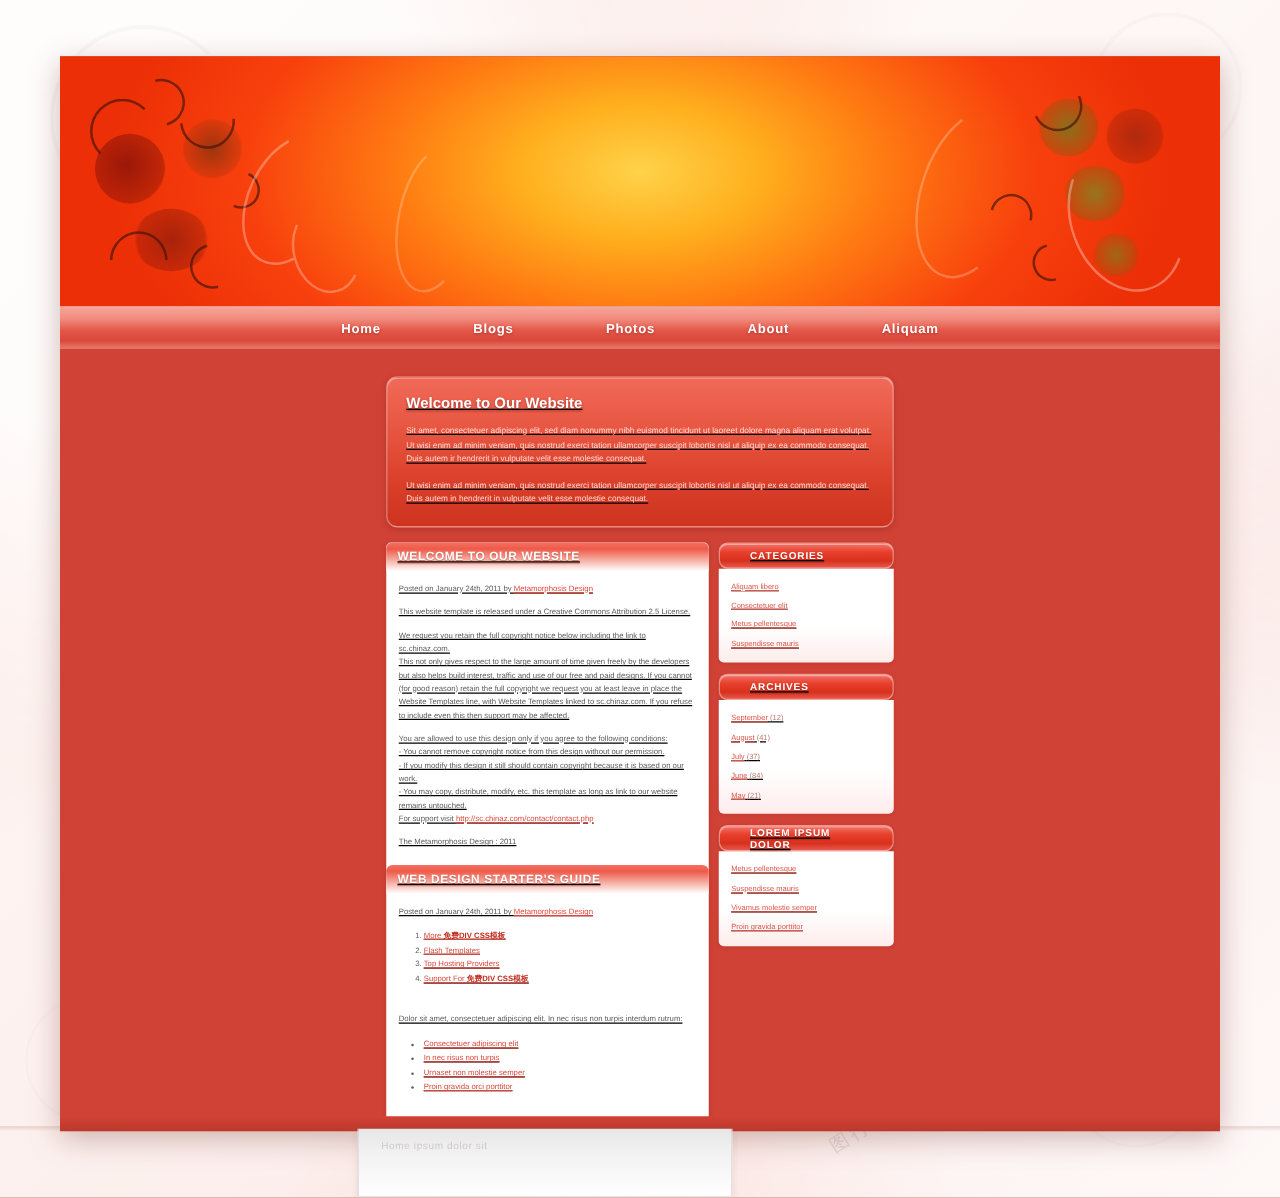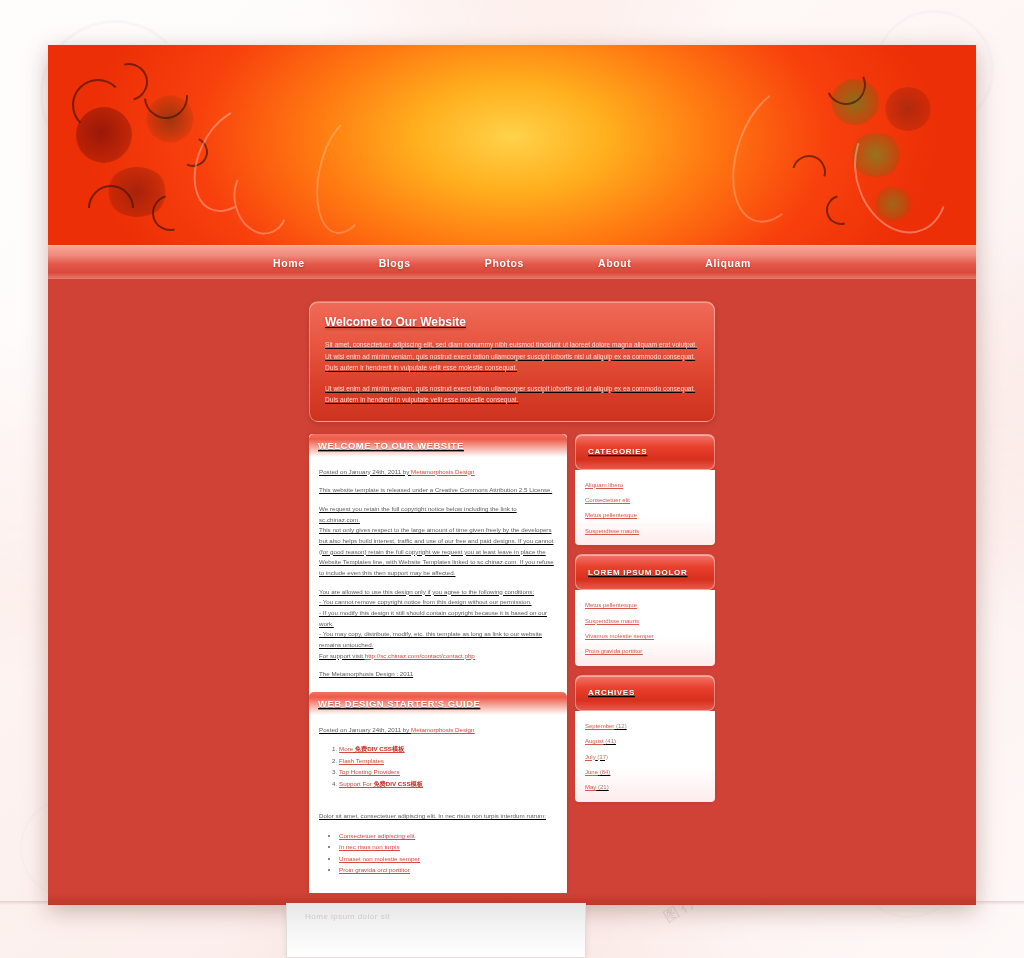--- a/index.html
+++ b/index.html
@@ -119,25 +119,25 @@
   .sect-body p.tight { margin-bottom:0; }
   .sect-body a { color:#e0473a; text-decoration:underline; word-break:break-all; }
   ol.links, ul.bullets { margin:6px 0 8px 0; padding-left:20px; }
   ol.links li, ul.bullets li { font-size:6.2px; line-height:1.85; color:#5b5b5b; }
   ol.links li a, ul.bullets li a { color:#d8473b; text-decoration:underline; }
   .cn { color:#c32f22; font-weight:bold; }
 
   
   .widget { margin-bottom:9px; }
   .widget-head {
-    height:36px; border-radius:7px;
+    height:21px; border-radius:7px;
     background:linear-gradient(180deg,#f3736a 0%,#e8402c 35%,#d7301d 72%,#e8584a 100%);
     border:1px solid rgba(255,255,255,.4);
     box-shadow:inset 0 1px 0 rgba(255,255,255,.4), 0 1px 3px rgba(120,30,20,.3);
-    display:flex; align-items:center; padding:0 12px;
+    display:flex; align-items:center; padding:0 24px;
   }
   .widget-head h3 {
     margin:0; font-size:8px; font-weight:bold; color:#fff; letter-spacing:.7px;
     text-shadow:0 1px 1px rgba(130,30,20,.6);
   }
   .widget-body {
     background:linear-gradient(180deg,#ffffff 0%,#ffffff 62%,#fdeceb 100%);
     padding:11px 10px 10px 10px; border-radius:0 0 4px 4px;
     box-shadow:0 1px 3px rgba(120,40,30,.18);
   }
@@ -294,47 +294,47 @@
               <li><a href="#">Aliquam libero</a></li>
               <li><a href="#">Consectetuer elit</a></li>
               <li><a href="#">Metus pellentesque</a></li>
               <li><a href="#">Suspendisse mauris</a></li>
             </ul>
           </div>
         </div>
 
         <div class="widget">
           <div class="widget-head">
-            <h3>LOREM IPSUM DOLOR</h3>
-          </div>
-          <div class="widget-body">
-            <ul>
-              <li><a href="#">Metus pellentesque</a></li>
-              <li><a href="#">Suspendisse mauris</a></li>
-              <li><a href="#">Vivamus molestie semper</a></li>
-              <li><a href="#">Proin gravida porttitor</a></li>
-            </ul>
-          </div>
-        </div>
-
-        <div class="widget">
-          <div class="widget-head">
             <h3>ARCHIVES</h3>
           </div>
           <div class="widget-body">
             <ul>
               <li><a href="#">September</a> <span class="cnt">(12)</span></li>
               <li><a href="#">August</a> <span class="cnt">(41)</span></li>
               <li><a href="#">July</a> <span class="cnt">(37)</span></li>
               <li><a href="#">June</a> <span class="cnt">(84)</span></li>
               <li><a href="#">May</a> <span class="cnt">(21)</span></li>
             </ul>
           </div>
         </div>
 
+        <div class="widget">
+          <div class="widget-head">
+            <h3>LOREM IPSUM DOLOR</h3>
+          </div>
+          <div class="widget-body">
+            <ul>
+              <li><a href="#">Metus pellentesque</a></li>
+              <li><a href="#">Suspendisse mauris</a></li>
+              <li><a href="#">Vivamus molestie semper</a></li>
+              <li><a href="#">Proin gravida porttitor</a></li>
+            </ul>
+          </div>
+        </div>
+
       </div>
     </div>
   </div>
 
   <div id="footer"></div>
 </div>
 
 <div id="shadow-strip"></div>
 <div id="lower-panel">
   <div class="lp-text">Home ipsum dolor sit</div>

